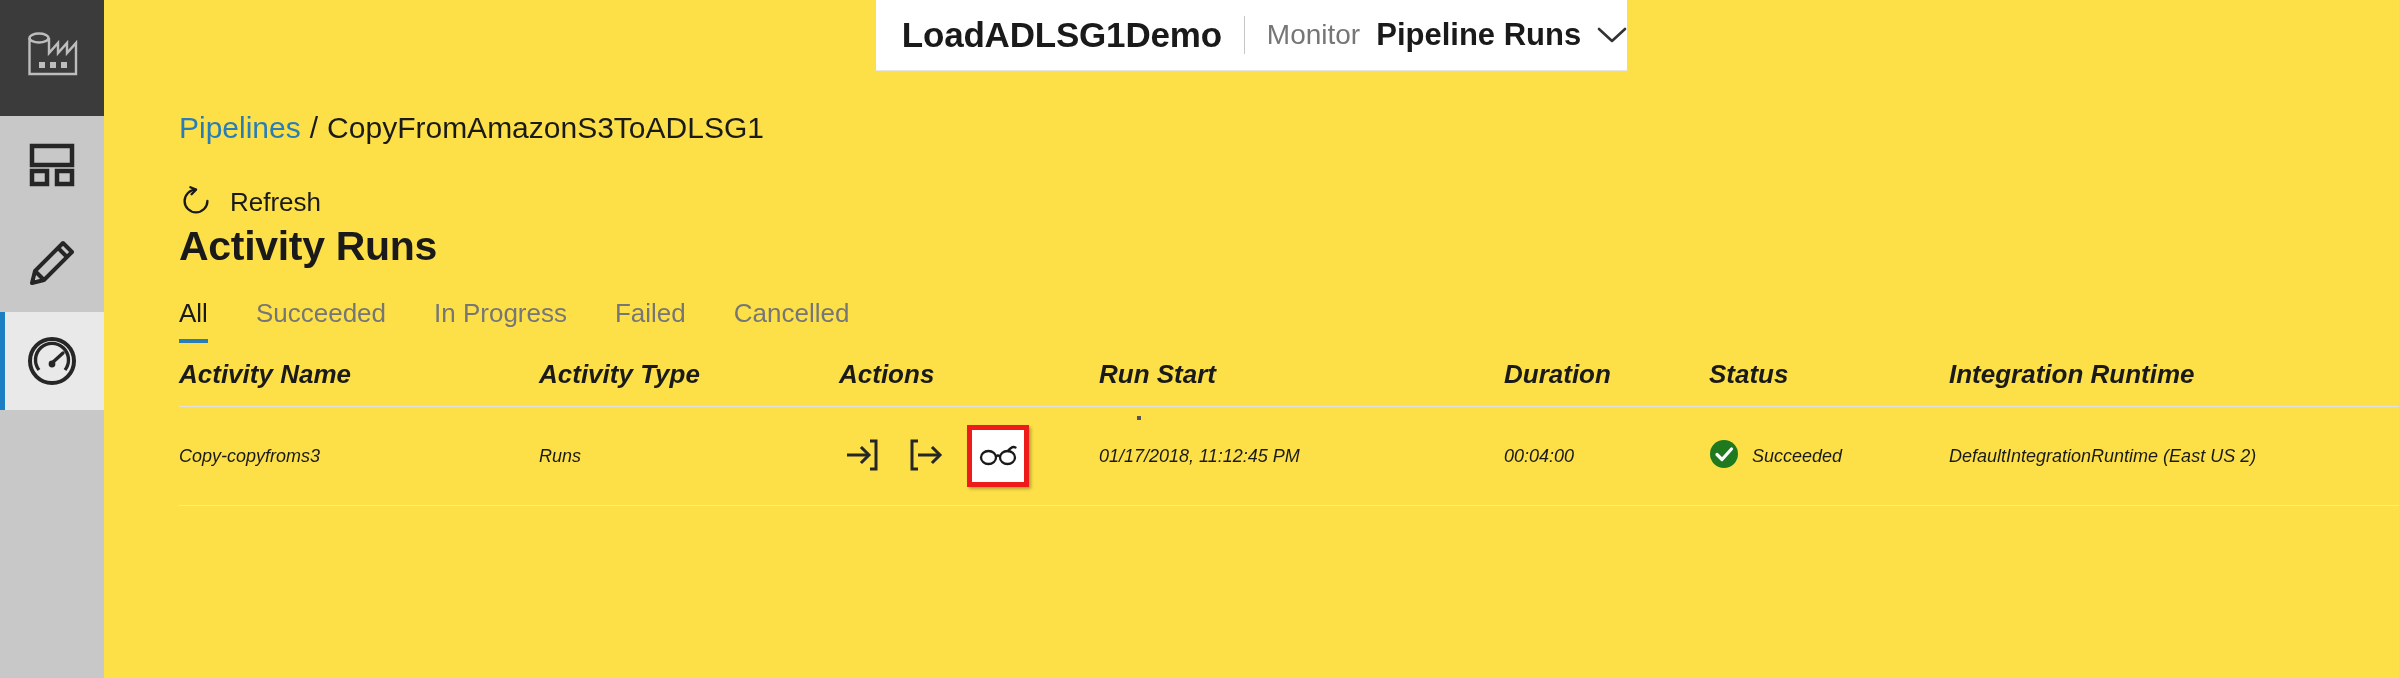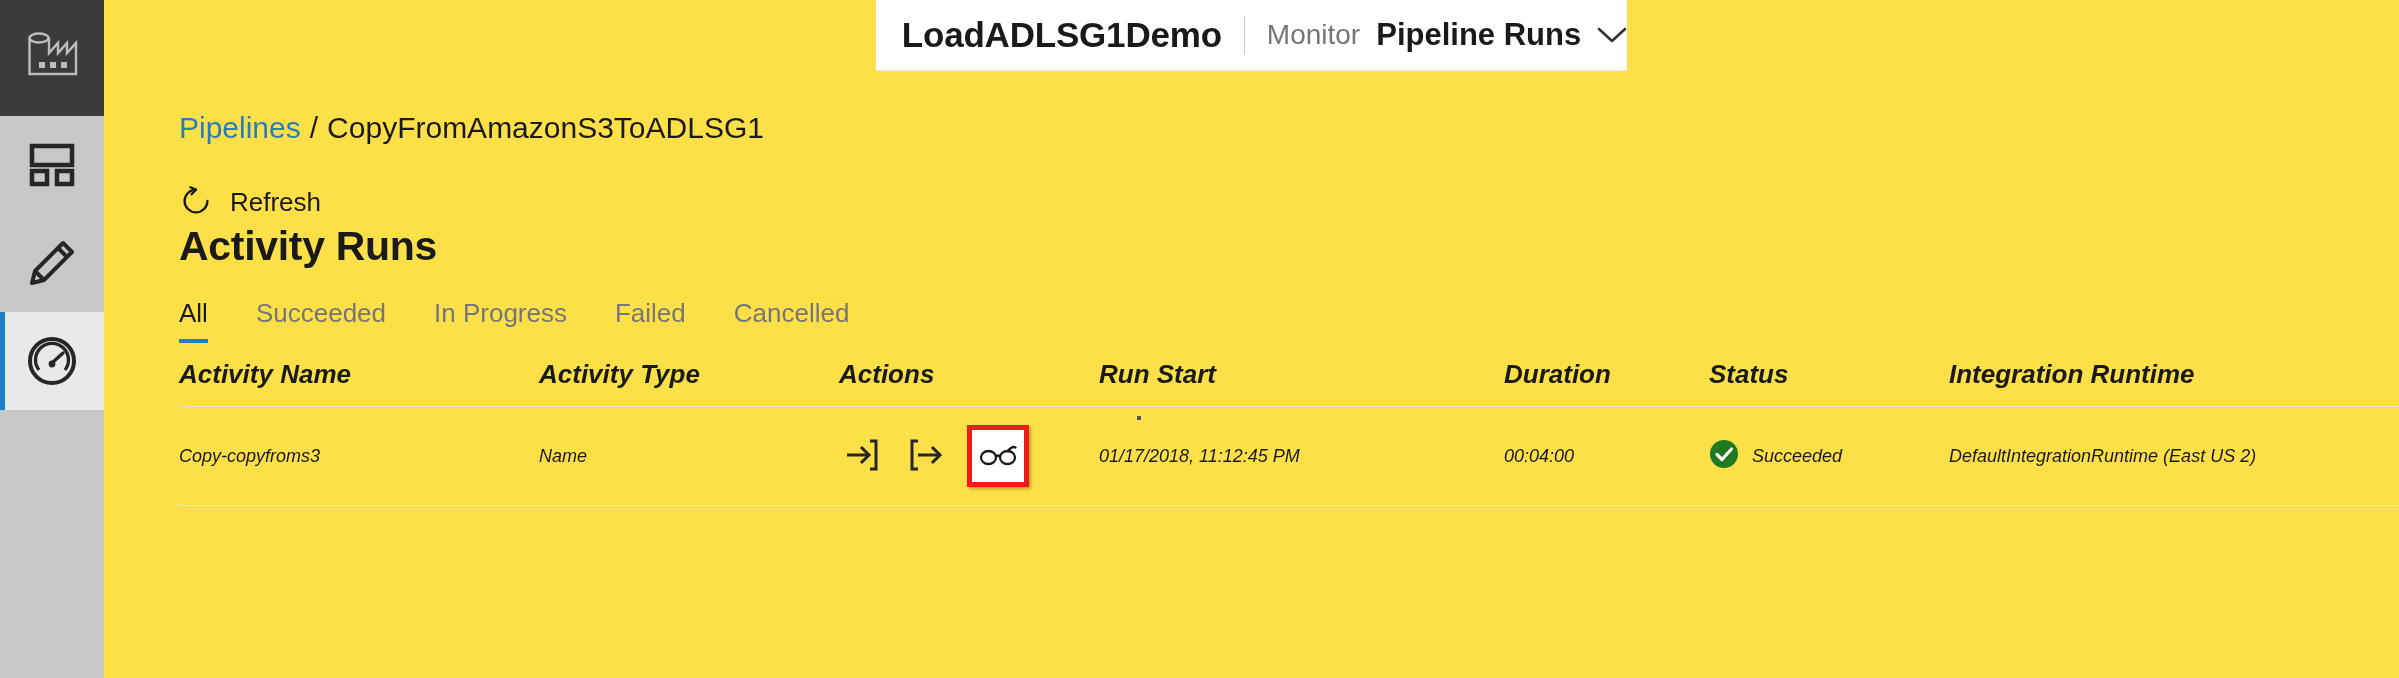--- a/index.html
+++ b/index.html
@@ -366,21 +366,21 @@
               <th>Actions</th>
               <th>Run Start</th>
               <th>Duration</th>
               <th>Status</th>
               <th>Integration Runtime</th>
             </tr>
           </thead>
           <tbody>
             <tr>
               <td>Copy-copyfroms3</td>
-              <td>Name</td>
+              <td>Runs</td>
               <td>
                 <div class="actions-cell">
 
                   <button class="action-btn">
                     <span>
                       <svg width="34" height="32" viewBox="0 0 34 32" fill="none">
                         <path d="M2 16 H24" stroke="#262626" stroke-width="3"></path>
                         <path d="M17 9 L24 16 L17 23" stroke="#262626" stroke-width="3" fill="none" stroke-linecap="square" stroke-linejoin="miter"></path>
                         <path d="M25 2 H31 V30 H25" stroke="#262626" stroke-width="3" fill="none"></path>
                       </svg>

